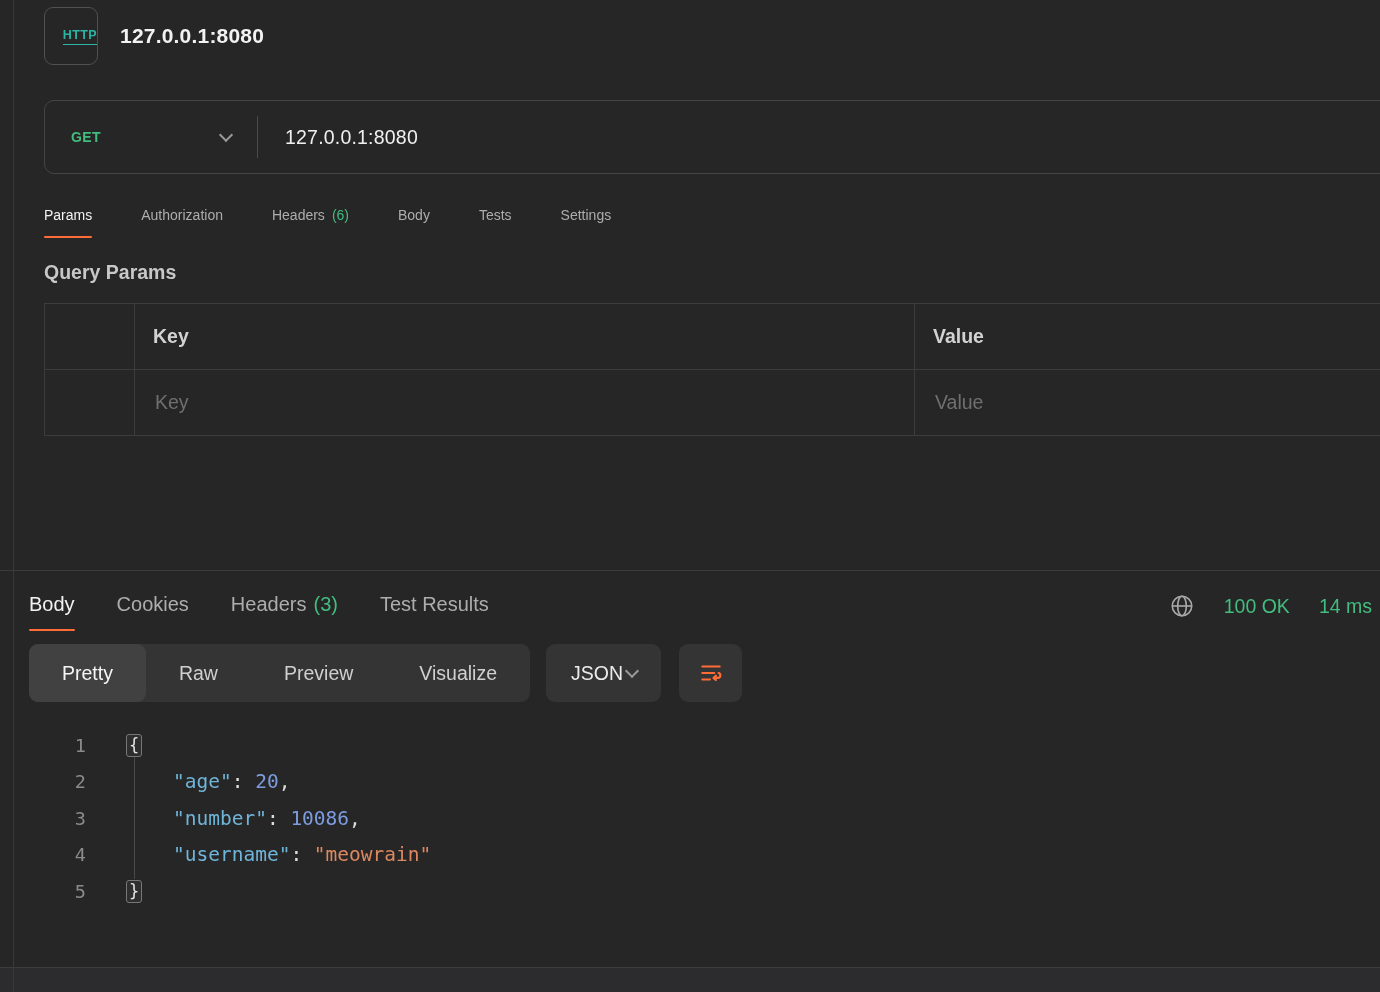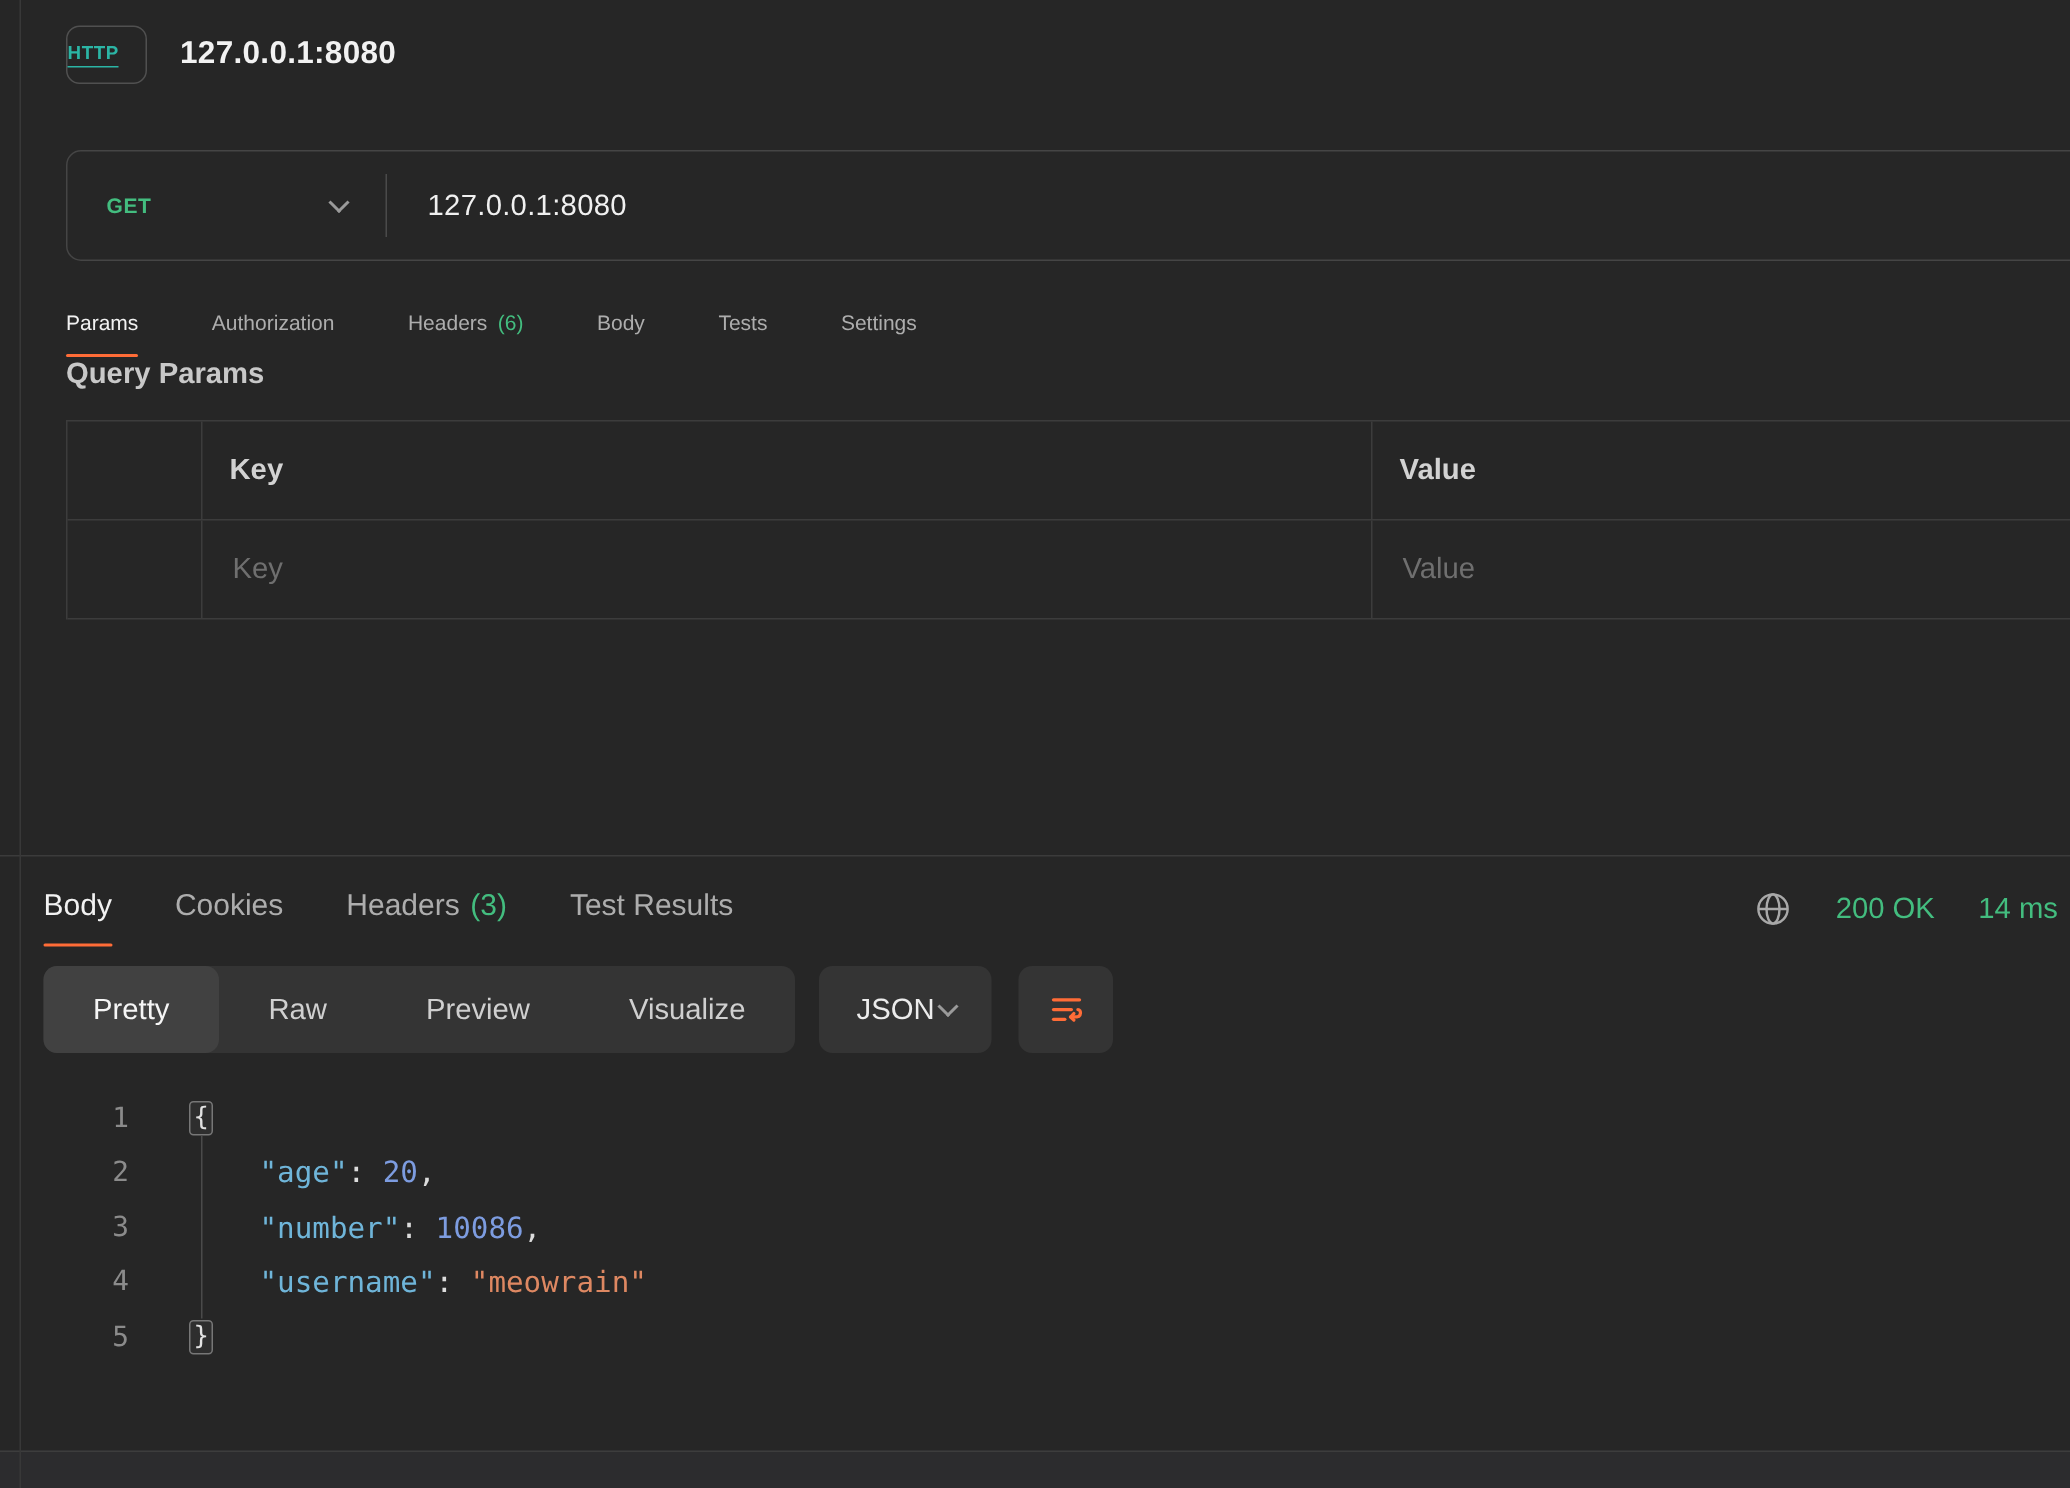--- a/index.html
+++ b/index.html
@@ -12,38 +12,38 @@
   }
   *{box-sizing:border-box;}
   html,body{margin:0;padding:0;background:#262626;}
   body{width:1380px;height:992px;overflow:hidden;font-family:"Liberation Sans",sans-serif;color:#e6e6e6;}
   .app{position:relative;width:1380px;height:992px;background:#262626;overflow:hidden;}
   .left-line{position:absolute;left:13px;top:0;bottom:0;width:1px;background:#383838;z-index:4;}
 
   
   .request-pane{padding:10px 0 0 44px;}
   .req-header{display:flex;align-items:center;gap:22px;height:52px;}
-  .http-icon{width:54px;height:39px;border:1px solid #505050;border-radius:9px;display:flex;align-items:center;justify-content:flex-start;background:#262626;flex:0 0 auto;}
+  .http-icon{width:54px;height:58px;border:1px solid #505050;border-radius:9px;display:flex;align-items:center;justify-content:flex-end;background:#262626;flex:0 0 auto;}
   .http-icon span{color:var(--teal);font-weight:bold;font-size:12.5px;letter-spacing:.4px;border-bottom:1.5px solid var(--teal);padding-bottom:2px;}
   .req-title{font-size:21px;font-weight:bold;color:#f2f2f2;letter-spacing:.2px;}
 
   .url-bar{margin-top:38px;width:1350px;height:74px;border:1.5px solid #454545;border-radius:10px;display:flex;align-items:center;background:#262626;}
   .method-select{display:flex;align-items:center;justify-content:space-between;width:212px;padding:0 26px;cursor:pointer;flex:0 0 auto;}
   .method-label{color:var(--success);font-size:14px;font-weight:bold;letter-spacing:.4px;}
   .chev{width:10px;height:10px;border-right:2px solid #9a9a9a;border-bottom:2px solid #9a9a9a;transform:rotate(45deg);margin-top:-5px;flex:0 0 auto;}
   .vdiv{width:1px;height:42px;background:#4a4a4a;flex:0 0 auto;}
   .url-input{flex:1;background:transparent;border:0;outline:0;color:#f0f0f0;font-size:19.5px;padding:0 20px 0 27px;font-family:"Liberation Sans",sans-serif;letter-spacing:.2px;}
 
   .req-tabs{display:flex;gap:49px;margin-top:33px;font-size:14px;color:#adadad;}
   .tab{position:relative;padding-bottom:15px;cursor:pointer;white-space:nowrap;}
   .tab .count{color:var(--success);margin-left:7px;}
   .tab.active{color:#f2f2f2;}
   .tab.active::after{content:"";position:absolute;left:0;right:0;bottom:0;height:2.5px;background:var(--accent);border-radius:1px;}
 
-  .qp-heading{font-size:19.5px;font-weight:bold;color:#c8c8c8;}
+  .qp-heading{margin-top:23px;font-size:19.5px;font-weight:bold;color:#c8c8c8;}
 
   .param-table{margin-top:19px;width:1337px;border-top:1px solid #3c3c3c;border-left:1px solid #3c3c3c;}
   .pt-row{display:grid;grid-template-columns:90px 780px 1fr;height:66px;border-bottom:1px solid #3c3c3c;}
   .pt-cell{border-right:1px solid #3c3c3c;display:flex;align-items:center;padding-left:18px;}
   .pt-cell.last{border-right:0;}
   .pt-head{font-weight:bold;font-size:19.5px;color:#d2d2d2;}
   .pt-input{width:95%;background:transparent;border:0;outline:0;font-size:19.5px;color:#e6e6e6;font-family:"Liberation Sans",sans-serif;}
   .pt-input::placeholder{color:#6f6f6f;opacity:1;}
 
   .section-divider{position:absolute;top:570px;left:0;width:100%;height:1px;background:#3b3b3b;}
@@ -162,21 +162,21 @@
       </div>
 
       <div class="resp-meta">
         <span class="globe">
           <svg width="26" height="26" viewBox="0 0 24 24" fill="none" stroke="currentColor" stroke-width="1.5">
             <circle cx="12" cy="12" r="9"></circle>
             <path d="M3 12h18"></path>
             <ellipse cx="12" cy="12" rx="4" ry="9"></ellipse>
           </svg>
         </span>
-        <span class="status">200 OK</span>
+        <span class="status">100 OK</span>
         <span class="time">14 ms</span>
       </div>
     </div>
 
     <div class="view-bar">
       <div class="segmented">
         <div class="seg active">Pretty</div>
         <div class="seg">Raw</div>
         <div class="seg">Preview</div>
         <div class="seg">Visualize</div>

